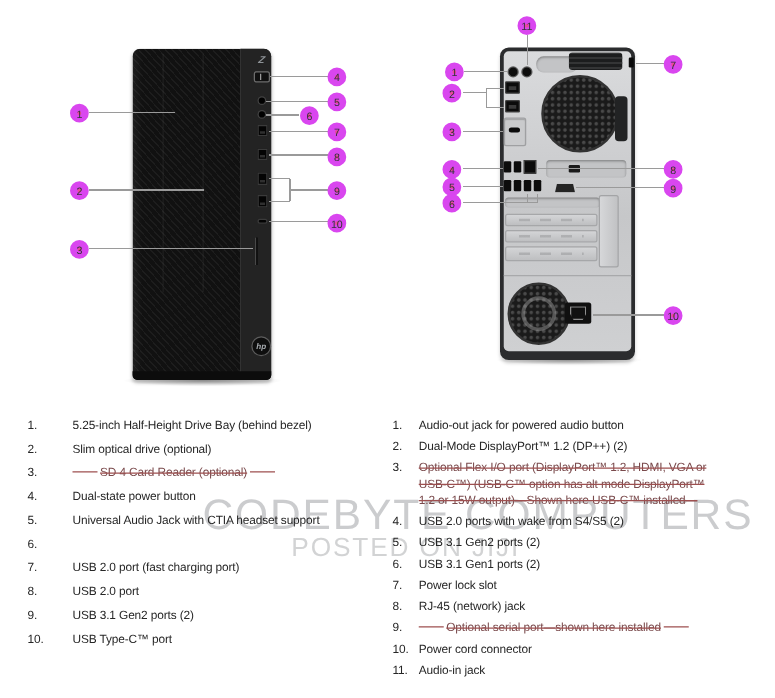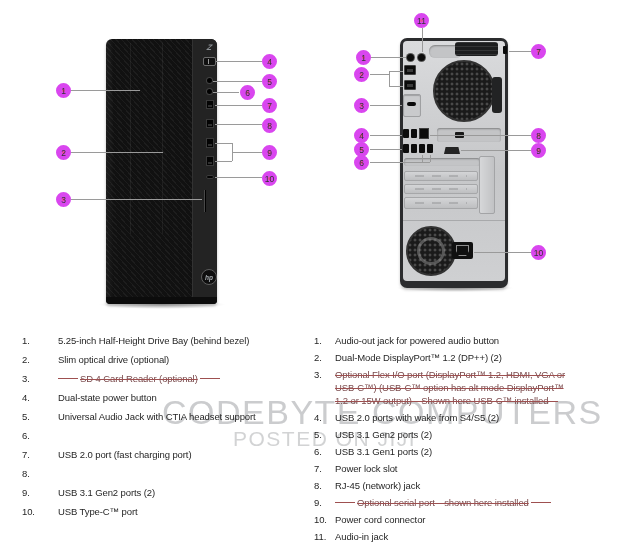--- a/index.html
+++ b/index.html
@@ -256,20 +256,21 @@
         </div>
       <div class="li">
           <span class="num">6.</span>
         </div>
       <div class="li">
           <span class="num">7.</span>
           <span class="lbl">USB 2.0 port (fast charging port)</span>
         </div>
       <div class="li">
           <span class="num">8.</span>
+          <span class="lbl">USB 2.0 port</span>
         </div>
       <div class="li">
           <span class="num">9.</span>
           <span class="lbl">USB 3.1 Gen2 ports (2)</span>
         </div>
       <div class="li">
           <span class="num">10.</span>
           <span class="lbl">USB Type-C™ port</span>
         </div>
     </div>

